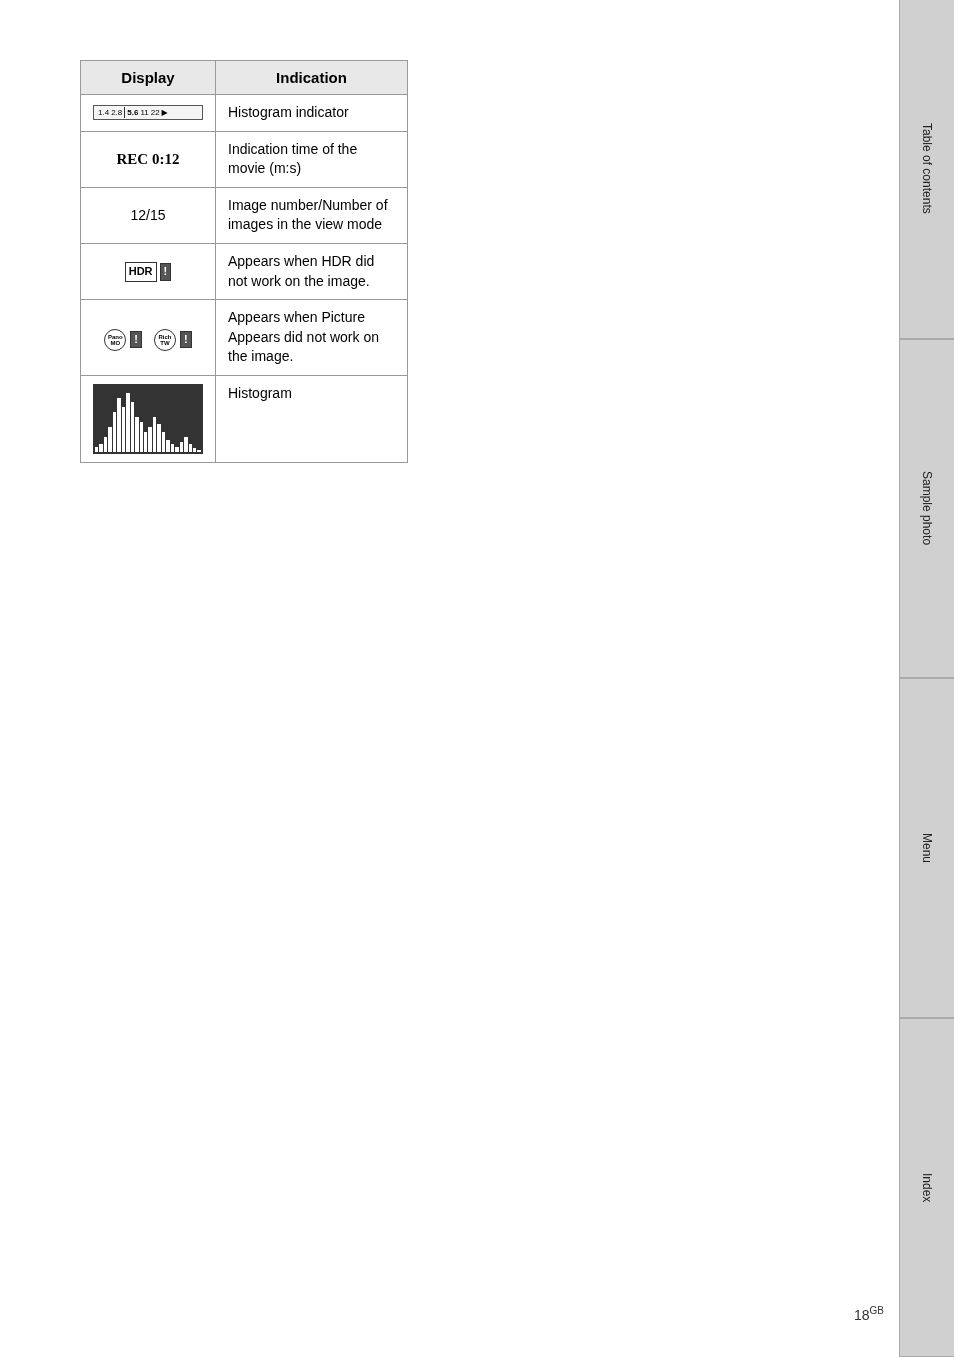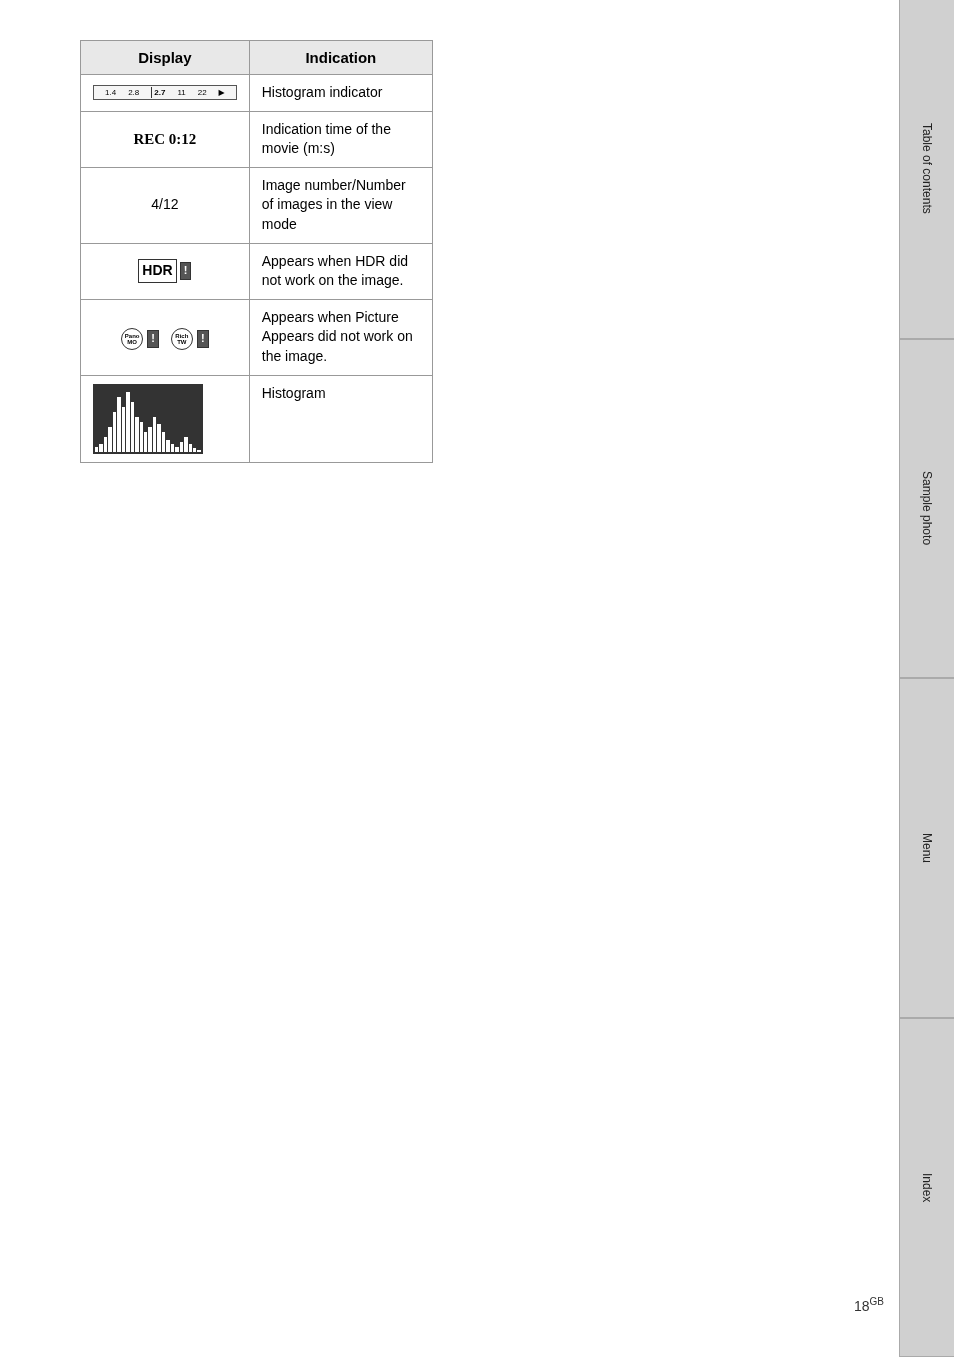--- a/index.html
+++ b/index.html
@@ -13,21 +13,22 @@
     }
 
     .main-content {
       padding: 40px 50px 40px 80px;
       max-width: 820px;
     }
 
     
     .info-table {
       border-collapse: collapse;
-      width: 353px;
+      width: 328px;
+      margin-top: 20px;
     }
 
     .info-table th, .info-table td {
       border: 1px solid #999;
       padding: 8px 12px;
       vertical-align: top;
     }
 
     .info-table th {
       background: #e8e8e8;
@@ -43,23 +44,23 @@
     .info-table td.display-cell {
       text-align: center;
       vertical-align: middle;
       min-height: 40px;
     }
 
     .aperture-scale {
       display: flex;
       align-items: center;
       font-size: 9px;
-      gap: 12px;
+      gap: 2px;
       border: 1px solid #555;
-      padding: 1px 11px;
+      padding: 1px 4px;
       background: #f5f5f5;
     }
 
     .aperture-scale span {
       font-size: 8px;
     }
 
     
     .rec-display {
       font-weight: bold;
@@ -81,21 +82,21 @@
     
     .hdr-icon {
       display: inline-flex;
       align-items: center;
       gap: 3px;
     }
 
     .hdr-box {
       border: 1.5px solid #333;
       padding: 1px 3px;
-      font-size: 14px;
+      font-size: 11px;
       font-weight: bold;
       letter-spacing: 0;
     }
 
     .exclamation-box {
       border: 1.5px solid #333;
       padding: 0px 3px;
       font-size: 11px;
       font-weight: bold;
       background: #555;
@@ -183,21 +184,21 @@
       flex: 1;
     }
 
     .sidebar-tab:first-child {
       border-top: none;
     }
 
     
     .page-number {
       position: absolute;
-      bottom: 43px;
+      bottom: 34px;
       right: 70px;
       font-size: 14px;
       color: #333;
     }
 
     .page-number sup {
       font-size: 10px;
     }
   </style>
 </head>
@@ -216,21 +217,21 @@
         </th>
       </tr>
     </thead>
     <tbody>
 
       <tr>
         <td class="display-cell">
           <div class="aperture-scale">
             <span>1.4</span>
             <span>2.8</span>
-            <span style="border-left:1.5px solid #333; padding-left:2px; font-weight:bold;">2.7</span>
+            <span style="border-left:1.5px solid #333; padding-left:2px; font-weight:bold;">5.6</span>
             <span>11</span>
             <span>22</span>
             <span>▶</span>
           </div>
         </td>
         <td>
           <span>Histogram indicator</span>
         </td>
       </tr>
 
@@ -239,21 +240,21 @@
           <span class="rec-display">REC 0:12</span>
         </td>
         <td>
           <span>Indication time of the movie (m:s)</span>
         </td>
       </tr>
 
 
       <tr>
         <td class="display-cell">
-          <span class="img-number">4/12</span>
+          <span class="img-number">12/15</span>
         </td>
         <td>
           <span>Image number/Number of images in the view mode</span>
         </td>
       </tr>
 
       <tr>
         <td class="display-cell">
           <div class="hdr-icon">
             <span class="hdr-box">HDR</span>

